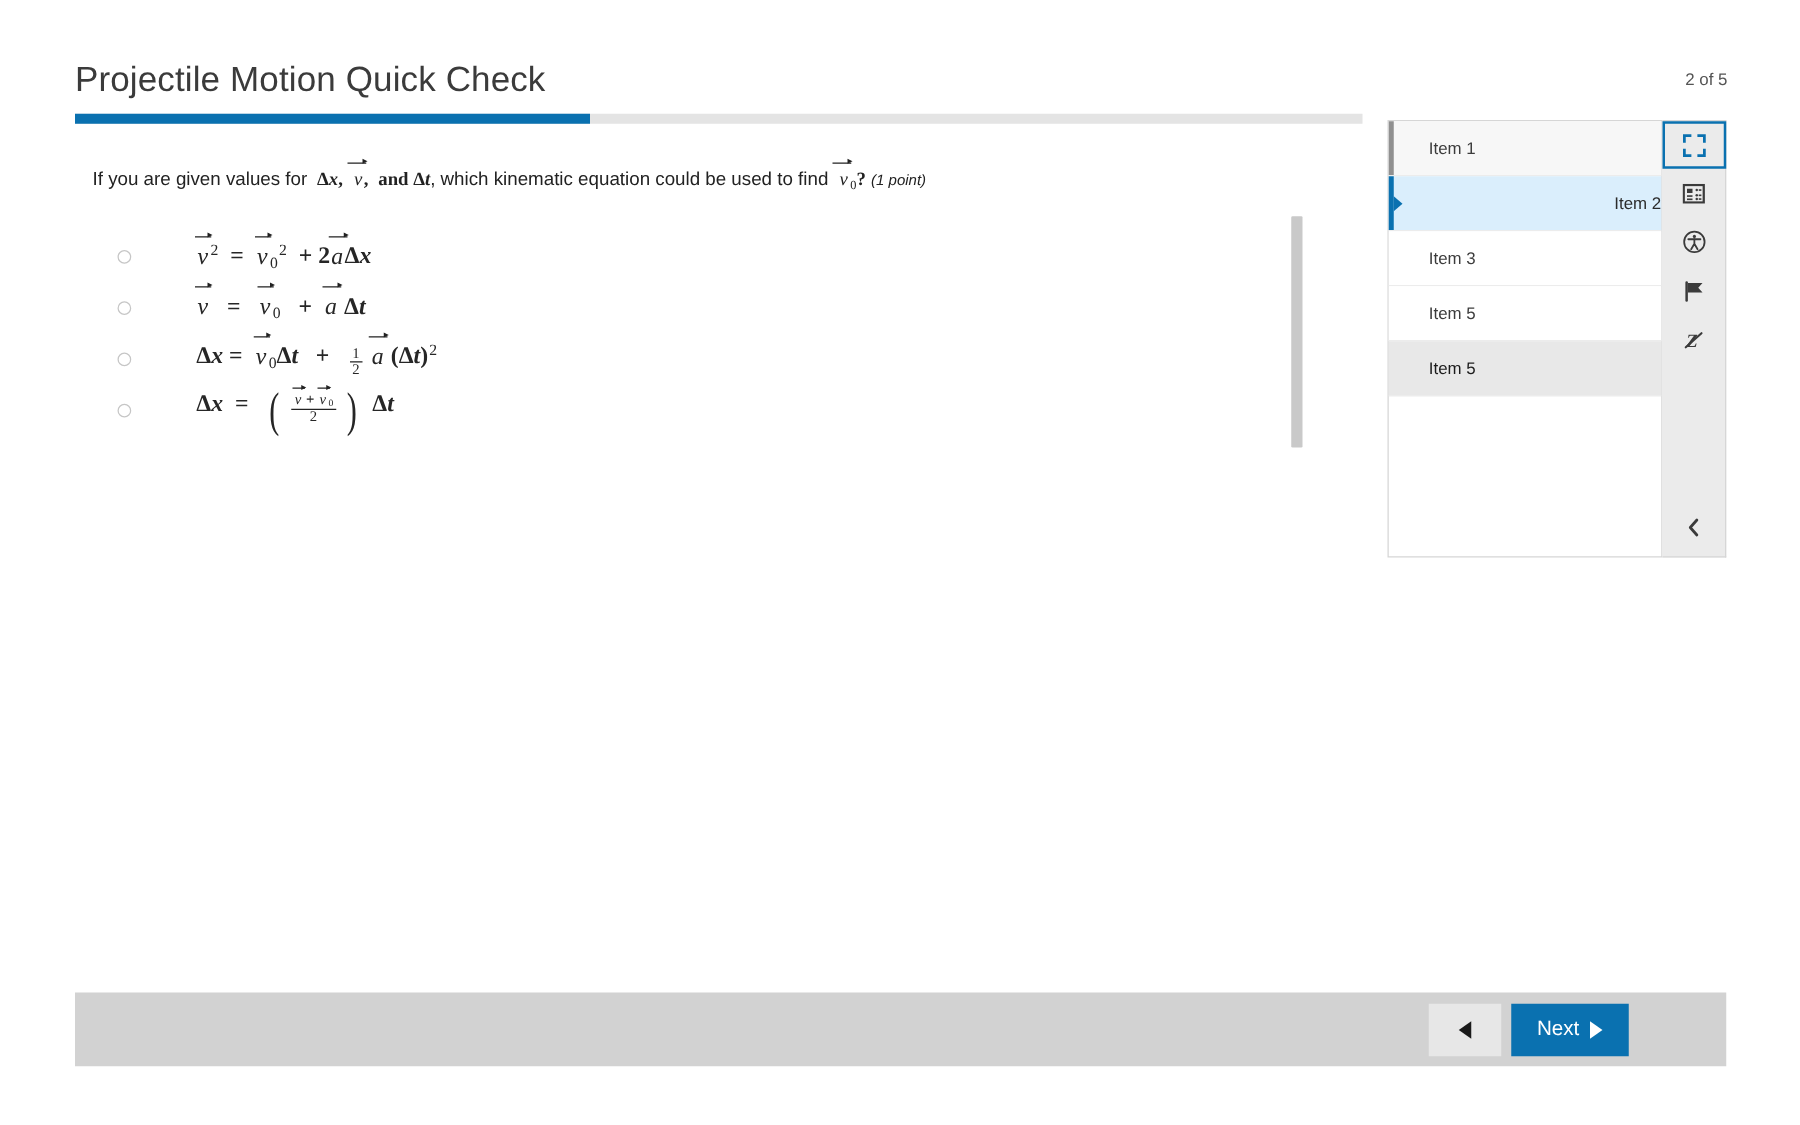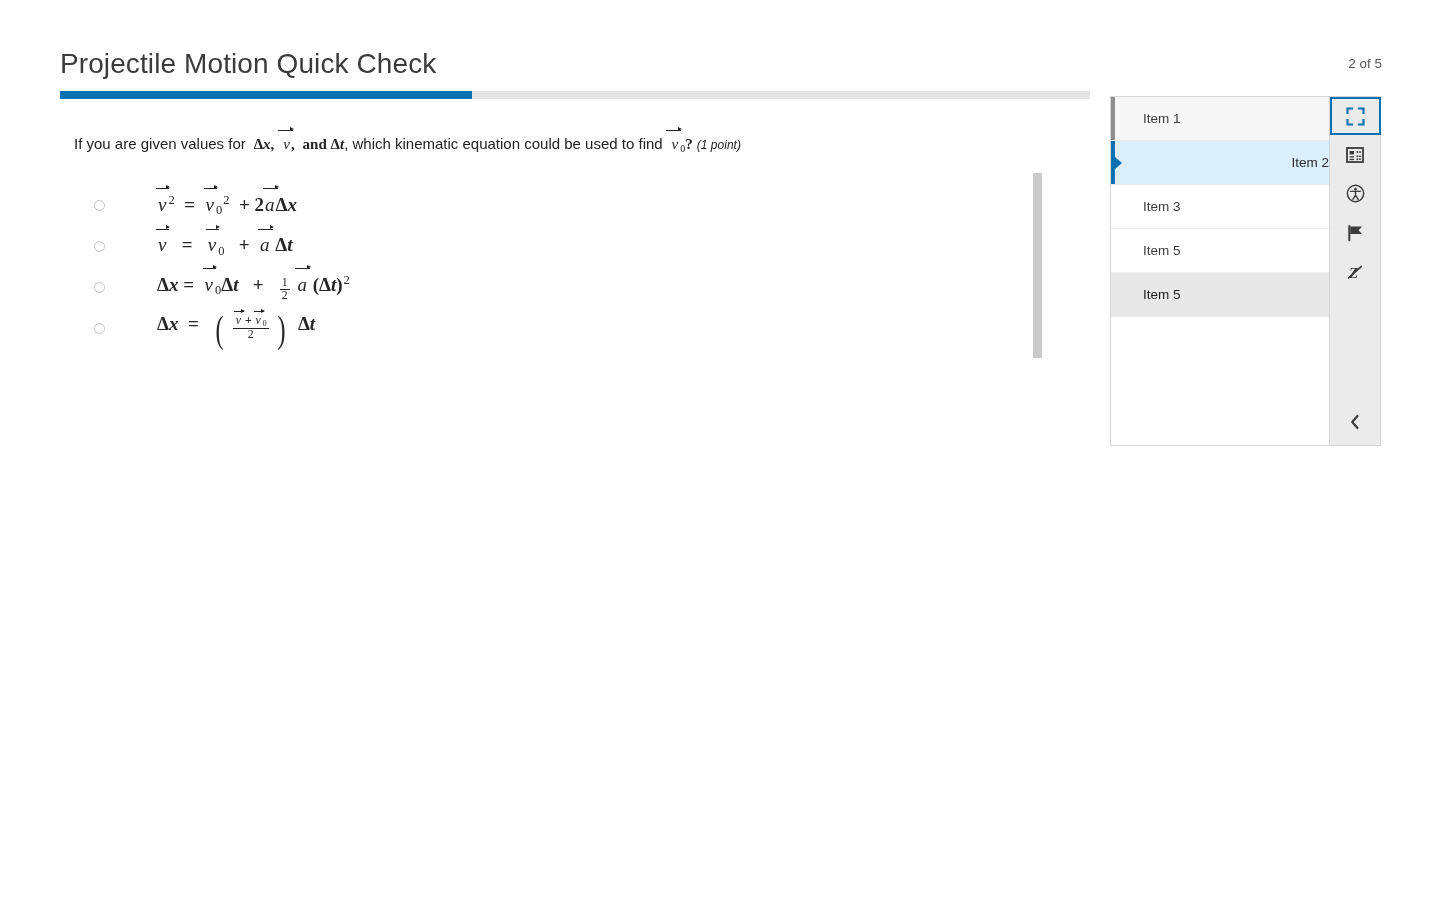--- a/index.html
+++ b/index.html
@@ -371,14 +371,23 @@
     <div class="collapse-btn">
       <span>
         <svg width="12" height="16" viewBox="0 0 12 16">
           <path d="M8.5,2 L3.2,8 L8.5,14" fill="none" stroke="#3b3b3b" stroke-width="2.2" stroke-linecap="round" stroke-linejoin="round"></path>
         </svg>
       </span>
     </div>
 
   </div>
 
+  <div class="bottom-bar">
+    <button class="btn-prev">
+      <span class="tri-left"></span>
+    </button>
+    <button class="btn-next" style="background: rgb(10, 113, 176);">
+      <span>Next</span>
+      <span class="tri-right"></span>
+    </button>
+  </div>
 
 </div>
 
 </body></html>

